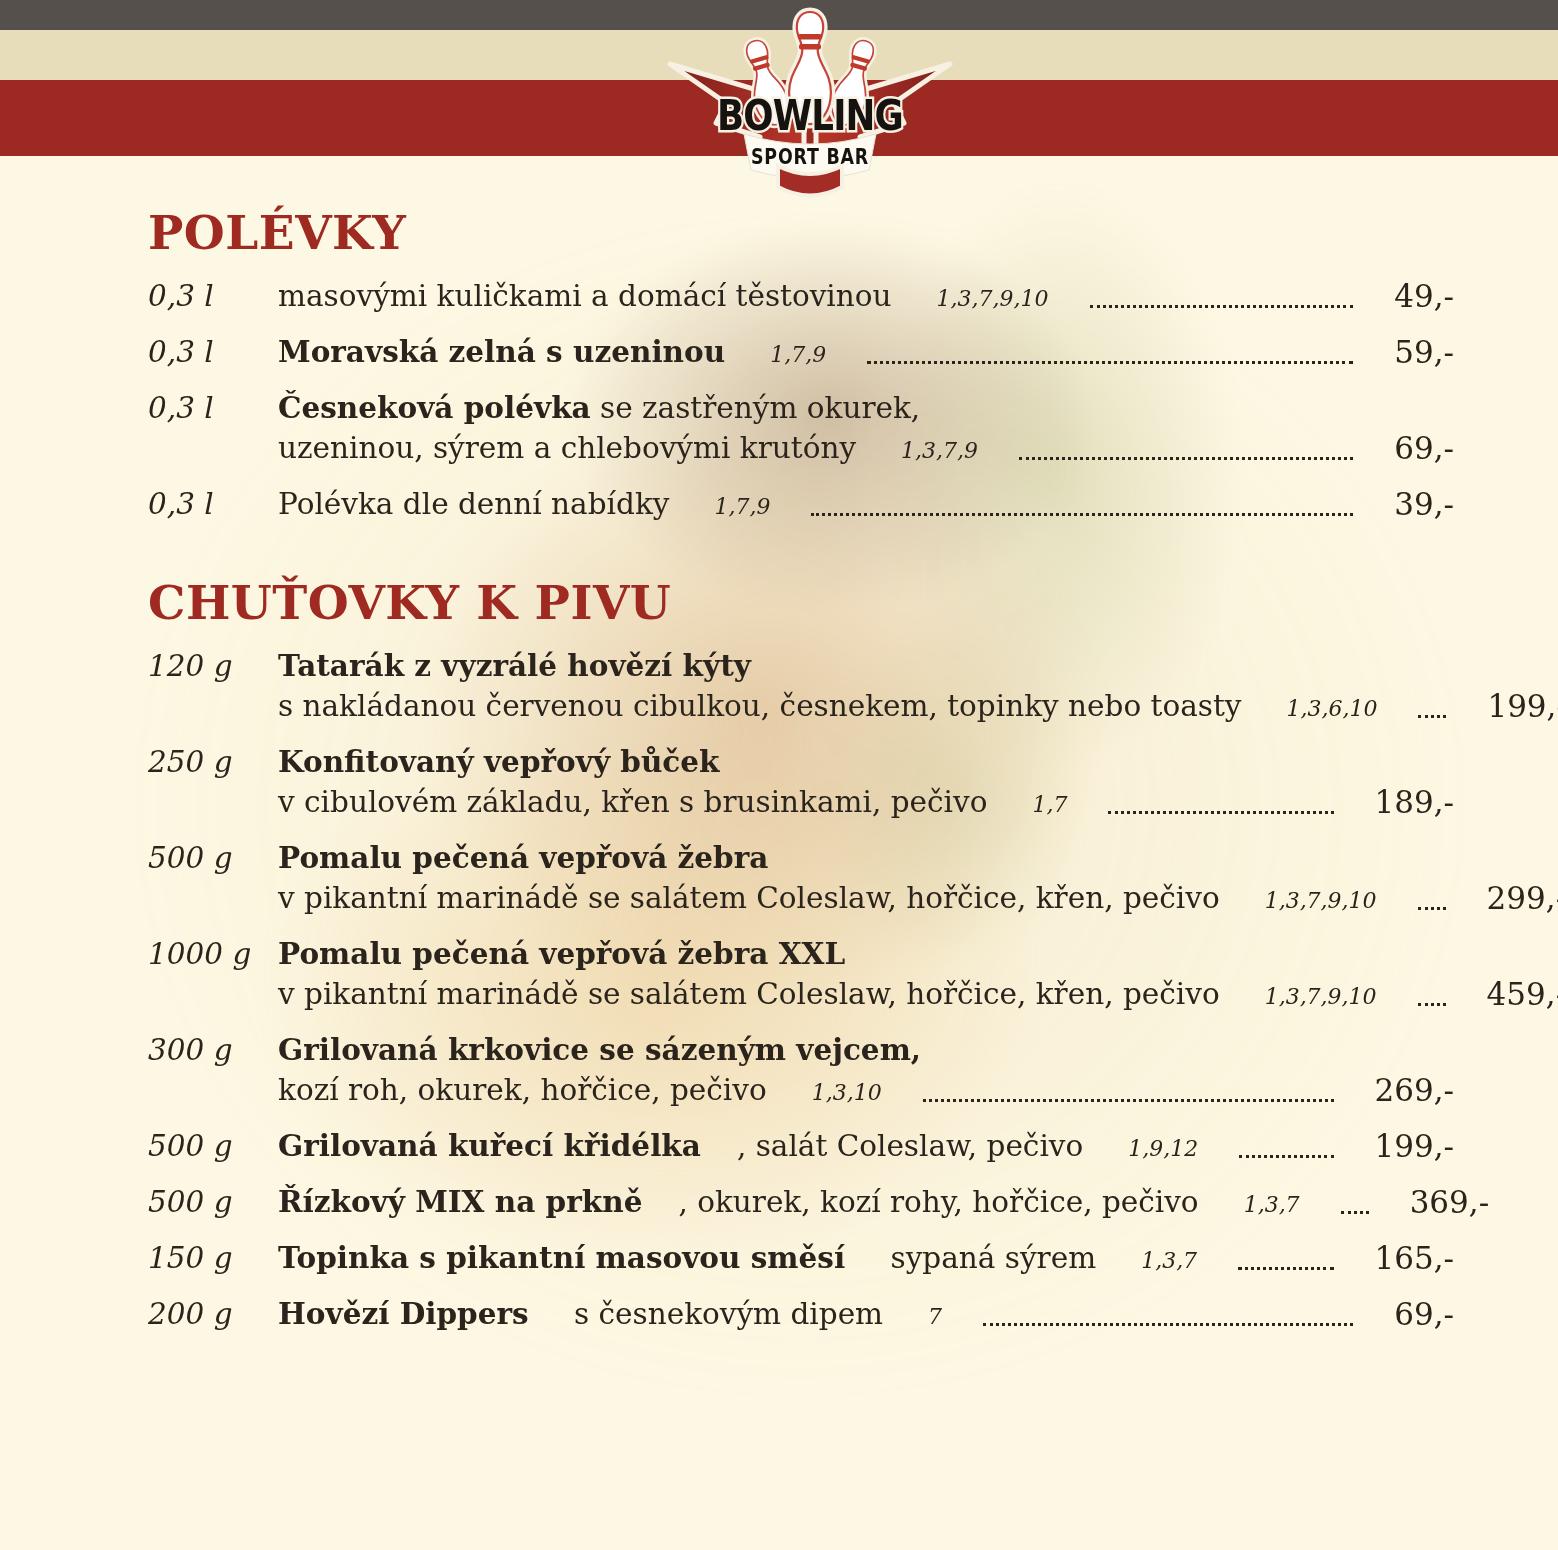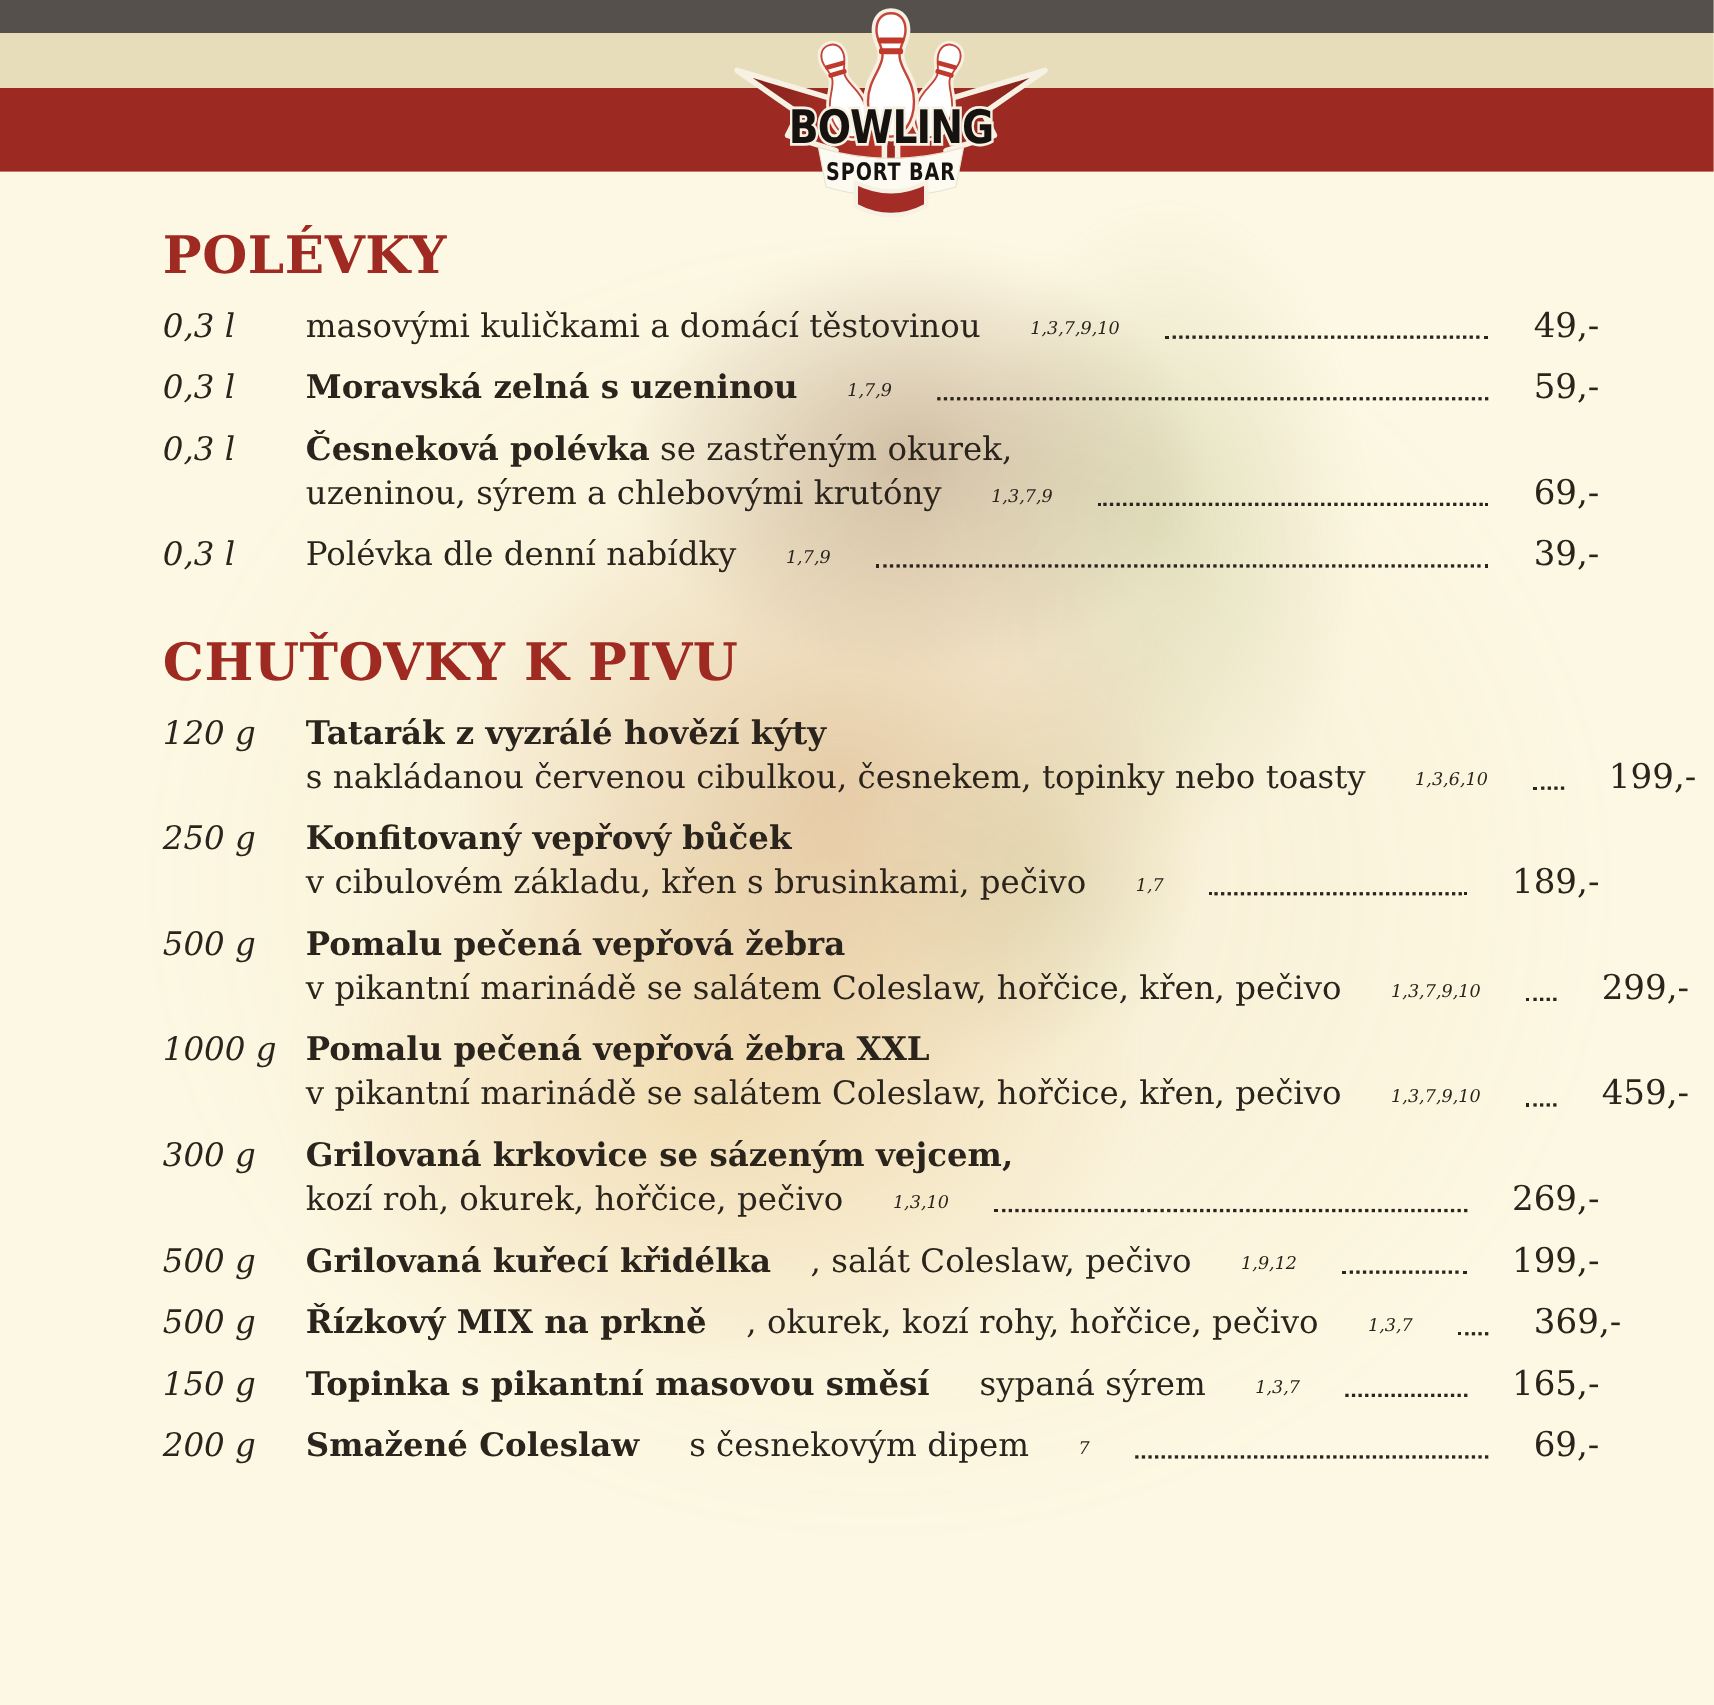--- a/index.html
+++ b/index.html
@@ -32,21 +32,21 @@
   }
   .menu-section + .menu-section{margin-top:52px;}
   .menu-item{display:flex;margin-bottom:16px;font-size:29.5px;line-height:40px;}
   .portion{flex:none;width:102px;margin-right:28px;text-align:left;font-style:italic;white-space:nowrap;}
   .content{flex:1;min-width:0;}
   .line1{display:block;}
   .flexline{display:flex;align-items:flex-end;gap:36px;}
   .b{font-weight:bold;white-space:pre;}
   .txt{white-space:pre;}
   .allergens{
-    flex:none;font-style:italic;font-size:16px;line-height:30px;
+    flex:none;font-style:italic;font-size:22px;line-height:30px;
     margin-left:9px;white-space:nowrap;padding-bottom:2px;
   }
   .dots{flex:1 1 30px;min-width:28px;border-bottom:3.4px dotted #2b241d;margin:0 5px 8px 5px;}
   .price{flex:none;font-size:31px;white-space:nowrap;}
 </style>
 </head>
 <body>
 
 <div class="bar bar-top"></div>
 <div class="bar bar-cream"></div>
@@ -239,21 +239,21 @@
             <span class="allergens">1,3,7</span>
             <span class="dots"></span>
             <span class="price">165,-</span>
           </div>
         </div>
       </div>
       <div class="menu-item">
         <div class="portion">200 g</div>
         <div class="content">
           <div class="flexline">
-            <span class="b">Smažené Coleslaw</span>
+            <span class="b">Hovězí Dippers</span>
             <span class="txt"> s česnekovým dipem</span>
             <span class="allergens">7</span>
             <span class="dots"></span>
             <span class="price">69,-</span>
           </div>
         </div>
       </div>
     </section>
   </div>
 

